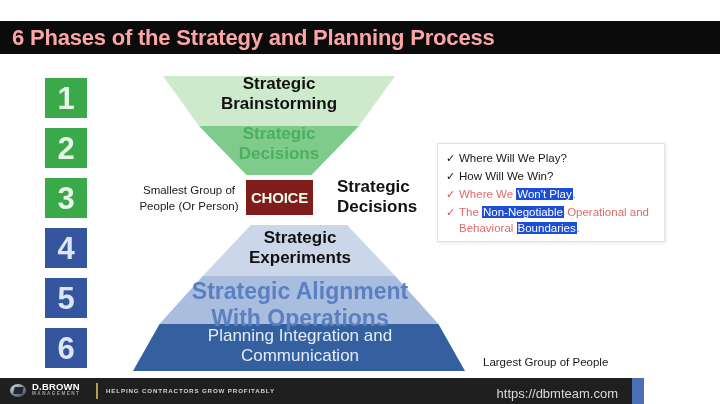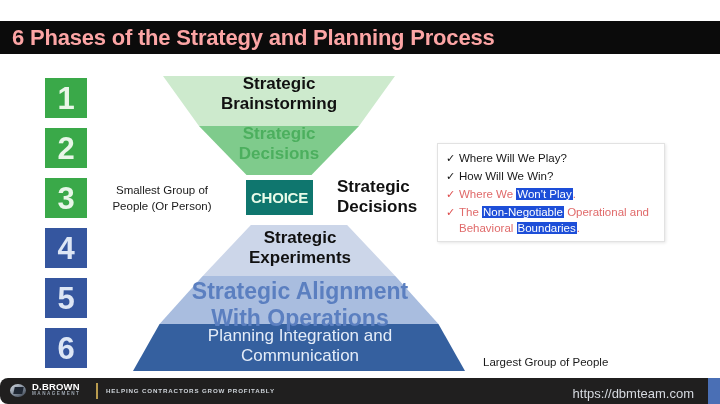--- a/index.html
+++ b/index.html
@@ -65,27 +65,27 @@
   }
   .label-research{
     position:absolute;left:163px;top:124px;width:232px;
     text-align:center;font-size:17px;font-weight:bold;
     color:#4caf5e;line-height:1.16;
   }
 
   
   .choice-box{
     position:absolute;left:246px;top:180px;
-    width:67px;height:35px;background:#0f766e;
+    width:67px;height:35px;background:#7f1d1d;
     display:flex;align-items:center;justify-content:center;
     font-size:15px;font-weight:bold;color:#e9fbe9;
     letter-spacing:-0.2px;
   }
   .smallest{
-    position:absolute;left:96px;top:183px;width:132px;
+    position:absolute;left:123px;top:183px;width:132px;
     text-align:center;font-size:11.5px;color:#1a1a1a;
     line-height:1.35;
   }
   .strategic-decisions{
     position:absolute;left:337px;top:177px;width:118px;
     font-size:17px;font-weight:bold;color:#111111;
     line-height:1.16;
   }
 
   
@@ -154,23 +154,22 @@
   .red{color:#e06a6a;}
   .red .tick{color:#dd4b4b;}
   .cr4 .txt{white-space:normal;width:200px;line-height:1.35;}
   .hl{
     background:#1d4ed8;color:#ffffff;
     padding:0 1px;
   }
 
   
   .footer{
-    position:absolute;left:0;top:378px;width:720px;height:26px;
+    position:absolute;left:0;top:378px;width:644px;height:26px;
     background:#201f1f;
-    border-radius:8px;
   }
   .footer .accent{
     position:absolute;right:0;top:0;width:12px;height:26px;
     background:#4a6fb5;
   }
   .logo-mark{
     position:absolute;left:10px;top:5px;width:17px;height:16px;
   }
   .logo-mark .disc{
     position:absolute;left:0;top:1px;width:16px;height:13px;

